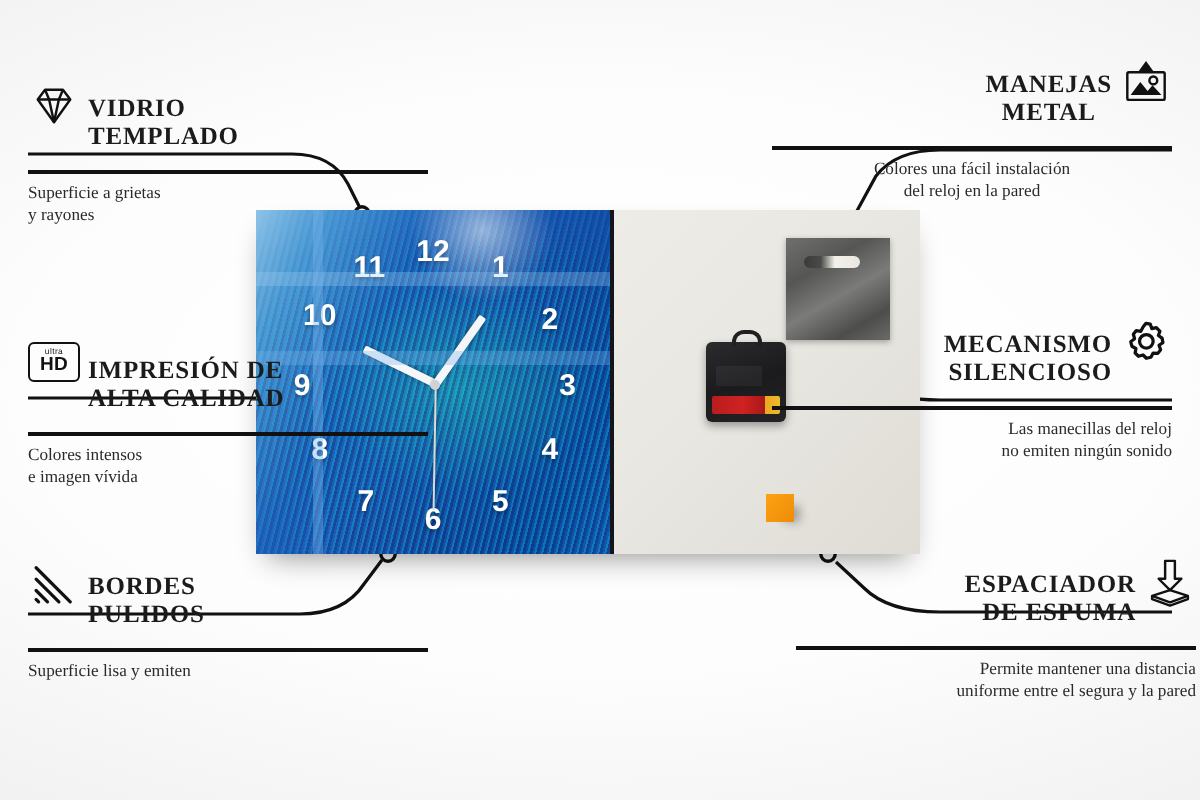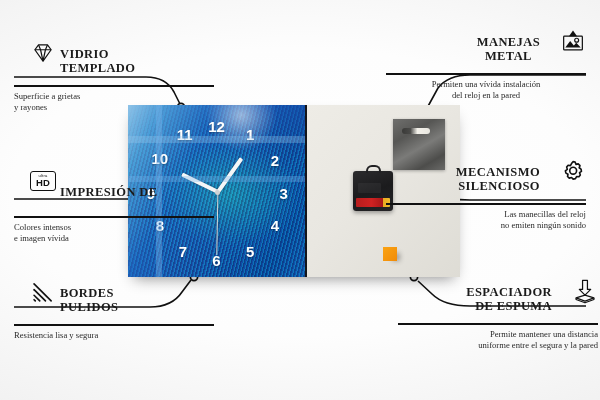--- a/index.html
+++ b/index.html
@@ -146,21 +146,21 @@
     text-transform: uppercase;
   }
   .co-rule { height: 1.6px; background: #111; width: 100%; }
   .co-sub {
     font-family: "Liberation Serif", serif;
     font-size: 8.6px;
     color: #2a2a2a;
     line-height: 1.32;
     padding-top: 4px;
   }
-  .co-icon { width: 26px; height: 42px; flex: 0 0 26px; color: #111; margin-left: 16px; }
+  .co-icon { width: 26px; height: 42px; flex: 0 0 26px; color: #111; }
   .co-icon svg { display: block; width: 26px; height: 26px; }
 
   .hdbox {
     width: 26px; height: 20px; border: 1.6px solid #111; border-radius: 3px;
     display: flex; flex-direction: column; align-items: center; justify-content: center;
     font-family: "Liberation Sans", sans-serif; line-height: 1; color: #111;
   }
   .hdbox .u { font-size: 4.2px; letter-spacing: .2px; }
   .hdbox .hd { font-size: 9.5px; font-weight: bold; letter-spacing: .2px; }
 </style>
@@ -242,21 +242,21 @@
 
   <div class="callout left" style="left:14px; top:171px;">
     <div class="co-head">
       <span class="co-icon">
         <span class="hdbox">
           <span class="u">ultra</span>
           <span class="hd">HD</span>
         </span>
       </span>
       <span class="co-title">
-        <span>IMPRESIÓN DE</span><br>
+        <span>IMPRESIÓN DE</span><br><span>ALTA CALIDAD</span>
       </span>
     </div>
     <div class="co-rule"></div>
     <div class="co-sub" style="white-space:pre-line">Colores intensos
 e imagen vívida</div>
   </div>
 
   <div class="callout left" style="left:14px; top:279px;">
     <div class="co-head">
       <span class="co-icon">
@@ -265,39 +265,39 @@
             <path d="M5 13 L19 27"></path>
             <path d="M5 20 L12 27"></path>
             <path d="M5 25.5 L6.5 27"></path>
         </svg>
       </span>
       <span class="co-title">
         <span>BORDES</span><br><span>PULIDOS</span>
       </span>
     </div>
     <div class="co-rule"></div>
-    <div class="co-sub" style="white-space:pre-line">Resistencia lisa y segura</div>
+    <div class="co-sub" style="white-space:pre-line">Superficie lisa y emiten</div>
   </div>
 
   <div class="callout right" style="left:386px; top:28px;text-align:center;">
     <div class="co-head">
       <span class="co-title">
         <span>MANEJAS</span><br><span>METAL</span>
       </span>
       <span class="co-icon">
         <svg viewBox="0 0 32 32" fill="none" stroke="#111" stroke-width="1.5" stroke-linejoin="round">
           <path d="M16 3 L21 10 H11 Z" fill="#111" stroke="none"></path>
           <rect x="4.5" y="10" width="23" height="17" rx="1"></rect>
           <path d="M6.5 24 L12.5 16 L17 21.5 L20 18 L25.5 24 Z" fill="#111" stroke="none"></path>
           <circle cx="20.5" cy="15" r="2.4"></circle>
         </svg>
       </span>
     </div>
     <div class="co-rule"></div>
-    <div class="co-sub" style="white-space:pre-line">Permiten una vívida instalación
+    <div class="co-sub" style="white-space:pre-line">Colores una fácil instalación
 del reloj en la pared</div>
   </div>
 
   <div class="callout right" style="left:386px; top:158px;">
     <div class="co-head">
       <span class="co-title">
         <span>MECANISMO</span><br><span>SILENCIOSO</span>
       </span>
       <span class="co-icon">
         <svg viewBox="0 0 32 32" fill="none" stroke="#111" stroke-width="2" stroke-linejoin="round">

